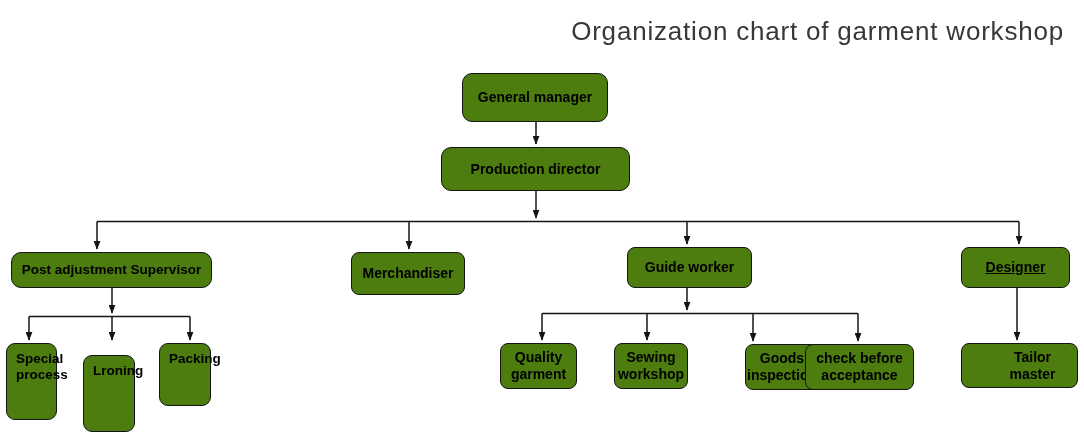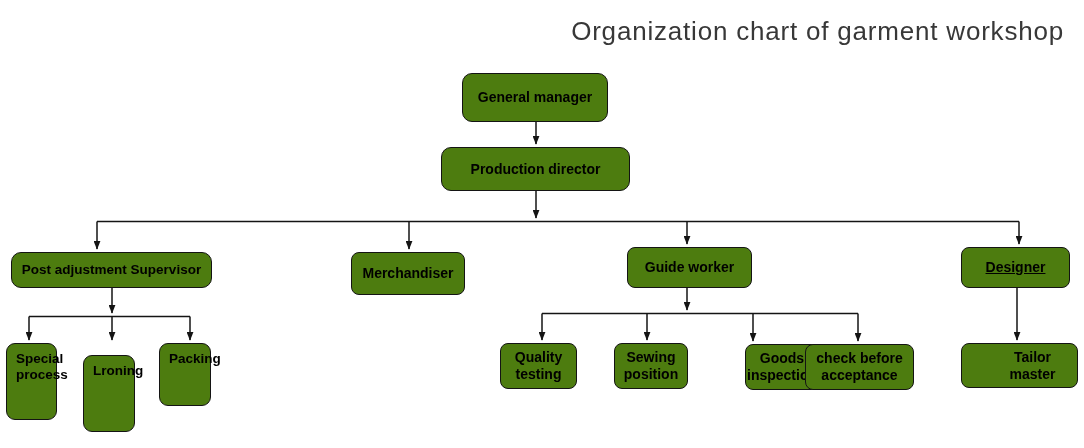--- a/index.html
+++ b/index.html
@@ -86,19 +86,19 @@
 
   <div class="node" id="n-gm">General manager</div>
   <div class="node" id="n-pd">Production director</div>
   <div class="node" id="n-pas">Post adjustment Supervisor</div>
   <div class="node" id="n-mer">Merchandiser</div>
   <div class="node" id="n-gw">Guide worker</div>
   <div class="node" id="n-des">Designer</div>
   <div class="node tall" id="n-sp">Special process</div>
   <div class="node tall" id="n-lr">Lroning</div>
   <div class="node tall" id="n-pk">Packing</div>
-  <div class="node" id="n-qt">Quality testing</div>
-  <div class="node" id="n-swp">Sewing position</div>
+  <div class="node" id="n-qt">Quality garment</div>
+  <div class="node" id="n-swp">Sewing workshop</div>
   <div class="node" id="n-gi">Goods inspection</div>
   <div class="node" id="n-cba">check before acceptance</div>
   <div class="node" id="n-tm">Tailor master</div>
 
 </div>
 
 </body></html>

